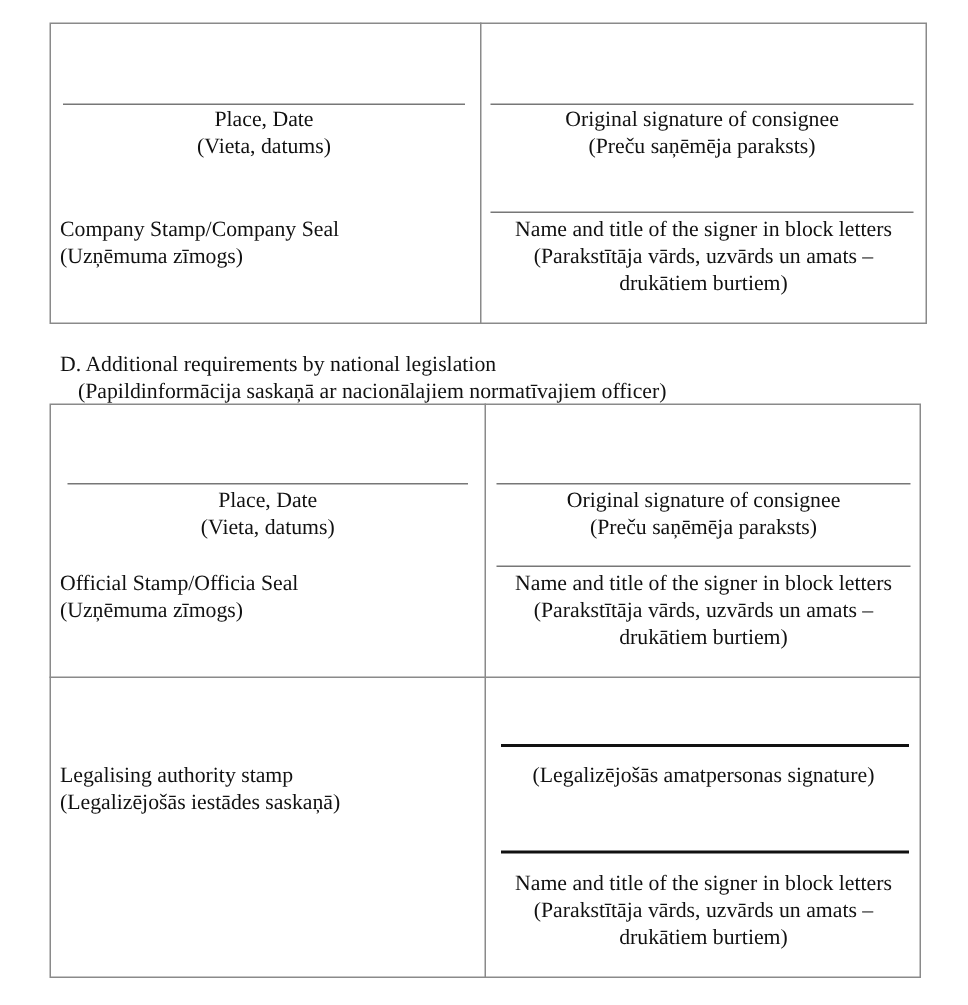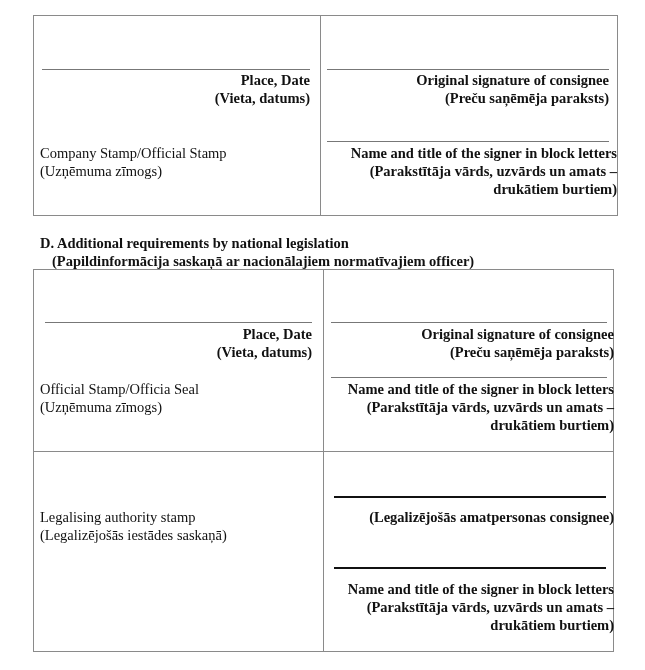--- a/index.html
+++ b/index.html
@@ -3,37 +3,37 @@
 <meta charset="utf-8">
 <style>
   html, body { margin: 0; padding: 0; background: #ffffff; }
   body { width: 645px; height: 670px; position: relative; overflow: hidden;
          font-family: "Liberation Serif", "DejaVu Serif", serif; color: #111; font-size: 14.5px; }
   .box { position: absolute; border: 1px solid #8a8a8a; box-sizing: border-box; }
   .vline { position: absolute; width: 1px; background: #8a8a8a; }
   .hline { position: absolute; height: 1px; background: #8a8a8a; }
   .sigline { position: absolute; height: 1px; background: #777; }
   .sigline.dark { height: 2px; background: #111; }
-  .center { position: absolute; text-align: right; line-height: 18px; white-space: nowrap; font-weight: bold; }
+  .center { position: absolute; text-align: center; line-height: 18px; white-space: nowrap; }
   .left { position: absolute; text-align: left; line-height: 18px; white-space: nowrap; }
-  .heading { position: absolute; font-weight: bold; line-height: 18px; white-space: nowrap; font-size: 14.5px; }
+  .heading { position: absolute; font-weight: normal; line-height: 18px; white-space: nowrap; font-size: 14.5px; }
 </style>
 </head>
 <body>
 
 <div class="box" style="left:33px; top:15px; width:585px; height:201px;"></div>
 <div class="vline" style="left:320px; top:15px; height:201px;"></div>
 
 <div class="sigline" style="left:42px; top:69px; width:268px;"></div>
 <div class="center" style="left:42px; top:71px; width:268px;">
   <div>Place, Date</div>
   <div>(Vieta, datums)</div>
 </div>
 <div class="left" style="left:40px; top:144px;">
-  <div>Company Stamp/Official Stamp</div>
+  <div>Company Stamp/Company Seal</div>
   <div>(Uzņēmuma zīmogs)</div>
 </div>
 
 <div class="sigline" style="left:327px; top:69px; width:282px;"></div>
 <div class="center" style="left:327px; top:71px; width:282px;">
   <div>Original signature of consignee</div>
   <div>(Preču saņēmēja paraksts)</div>
 </div>
 <div class="sigline" style="left:327px; top:141px; width:282px;"></div>
 <div class="center" style="left:321px; top:144px; width:296px;">
@@ -71,20 +71,20 @@
   <div>drukātiem burtiem)</div>
 </div>
 
 <div class="left" style="left:40px; top:508px;">
   <div>Legalising authority stamp</div>
   <div>(Legalizējošās iestādes saskaņā)</div>
 </div>
 
 <div class="sigline dark" style="left:334px; top:496px; width:272px;"></div>
 <div class="center" style="left:324px; top:508px; width:290px;">
-  <div>(Legalizējošās amatpersonas consignee)</div>
+  <div>(Legalizējošās amatpersonas signature)</div>
 </div>
 <div class="sigline dark" style="left:334px; top:567px; width:272px;"></div>
 <div class="center" style="left:324px; top:580px; width:290px;">
   <div>Name and title of the signer in block letters</div>
   <div>(Parakstītāja vārds, uzvārds un amats –</div>
   <div>drukātiem burtiem)</div>
 </div>
 
 </body></html>

